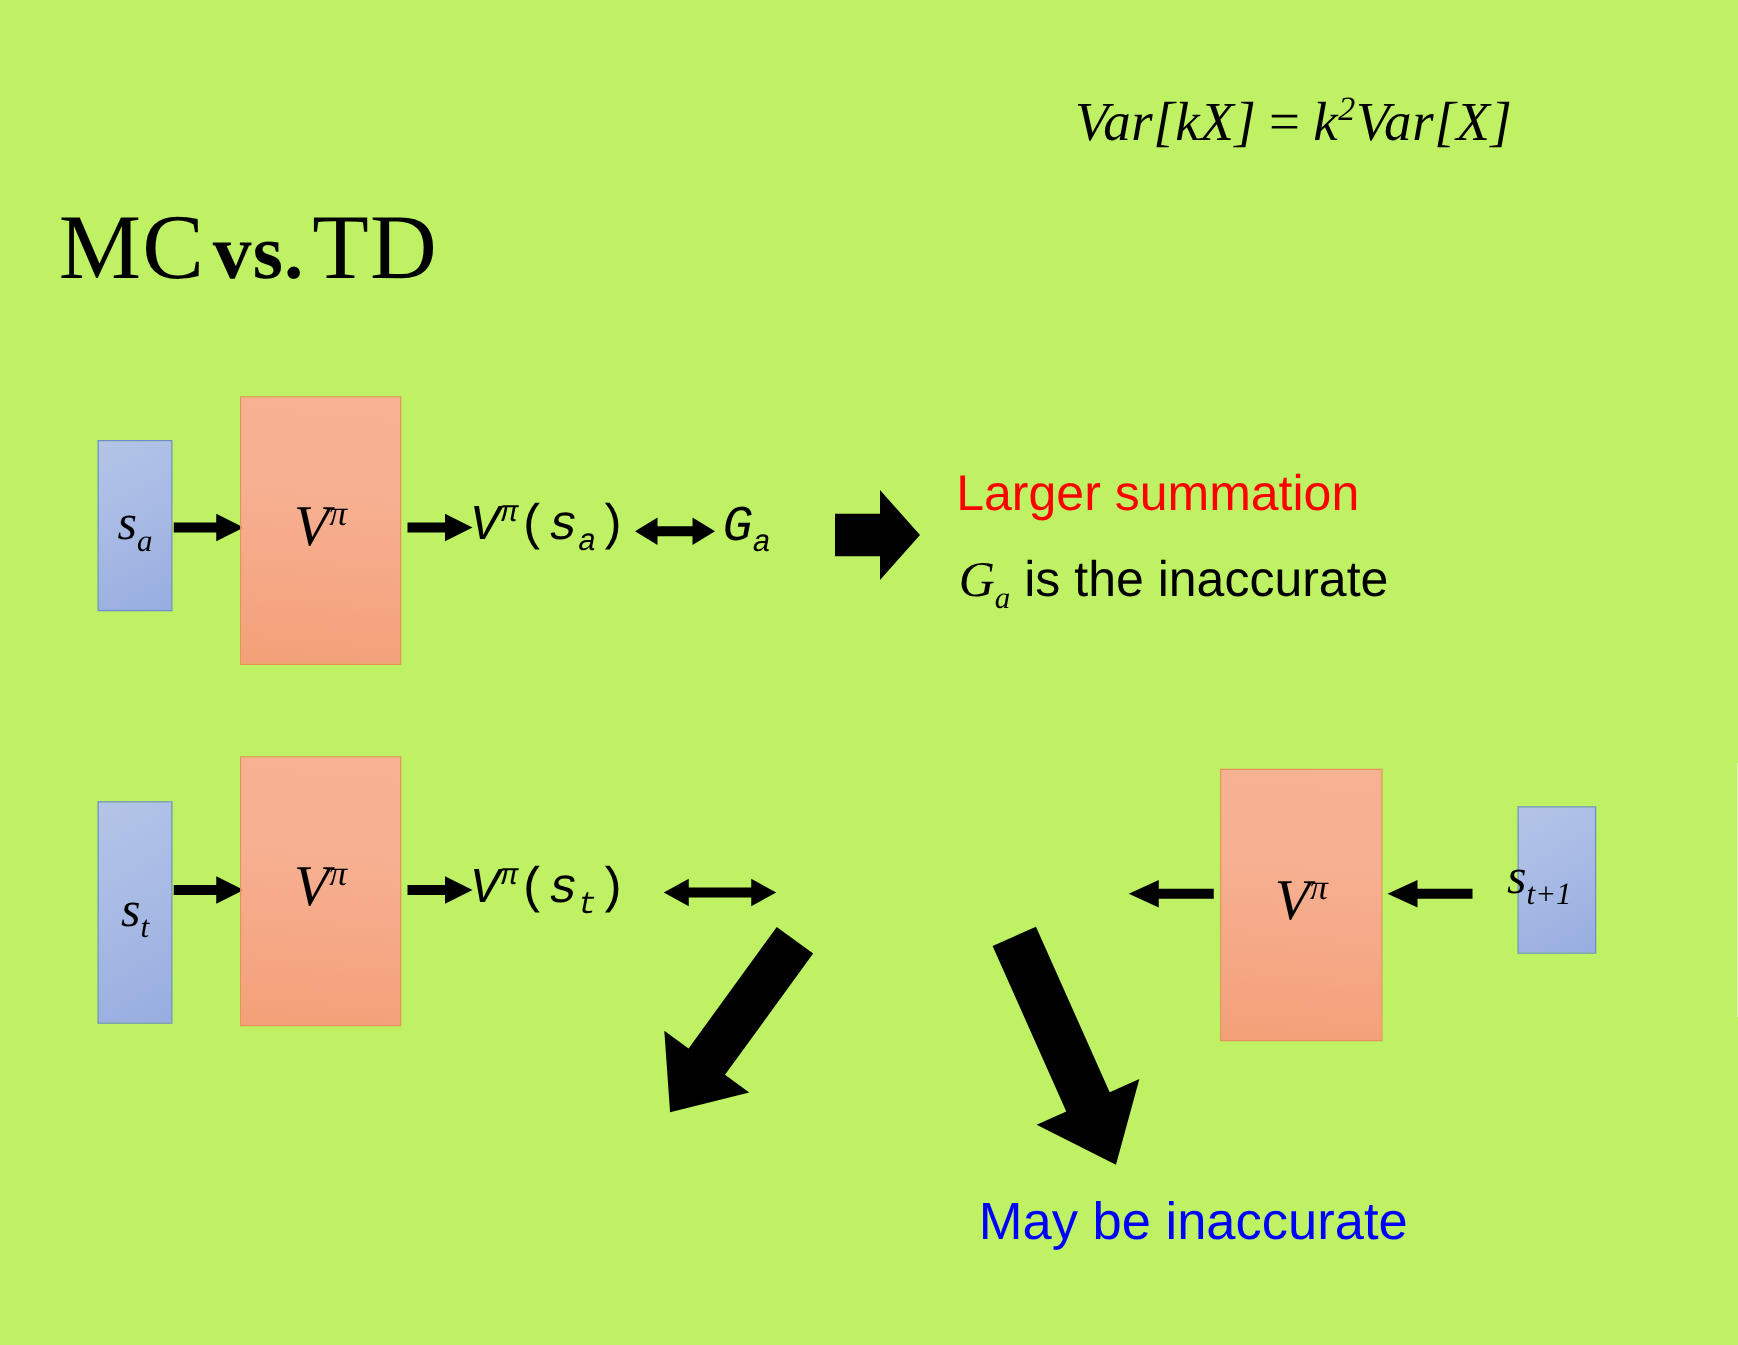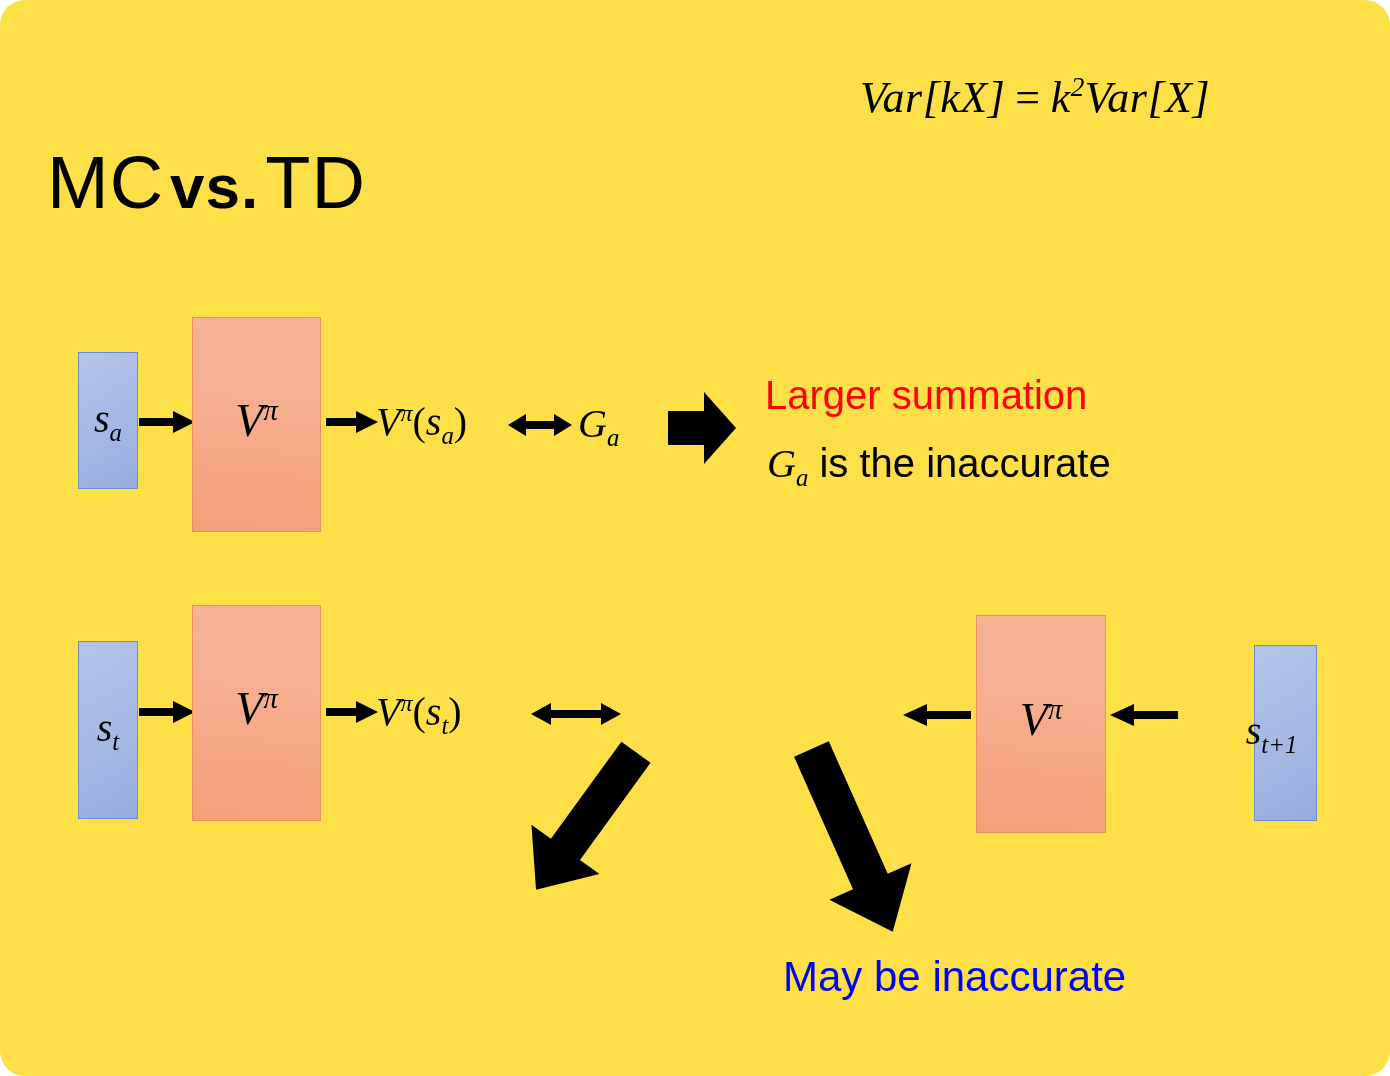--- a/index.html
+++ b/index.html
@@ -8,23 +8,22 @@
     padding: 0;
     background: #ffffff;
   }
   body {
     font-family: "Liberation Sans", sans-serif;
   }
   #slide {
     position: relative;
     width: 1390px;
     height: 1076px;
-    background: #fde047;
+    background: #bef264;
     overflow: hidden;
-    border-radius: 25px;
   }
   .abs { position: absolute; }
 
   
   .formula-top {
     left: 860px;
     top: 72px;
     font-family: "Liberation Serif", serif;
     font-style: italic;
     font-size: 44px;
@@ -37,26 +36,27 @@
     vertical-align: super;
     font-style: italic;
   }
   .formula-top .eq {
     font-style: normal;
     padding: 0 10px;
   }
 
   .slide-title {
     left: 47px;
-    top: 140px;
+    top: 156px;
     font-size: 74px;
     color: #000000;
     white-space: nowrap;
     font-weight: 400;
     letter-spacing: 1px;
+    font-family: Liberation Serif, serif;
   }
   .slide-title .vs {
     font-weight: 700;
     font-size: 62px;
     padding: 0 6px;
   }
 
   
   .box-blue {
     background: linear-gradient(150deg, #b4c4e8 0%, #a8bbe4 45%, #97ade0 100%);
@@ -74,21 +74,21 @@
     width: 100%;
     text-align: center;
     font-family: "Liberation Serif", serif;
     font-style: italic;
     color: #000000;
     white-space: nowrap;
   }
 
   
   .math {
-    font-family: Liberation Serif, serif;
+    font-family: Liberation Mono, monospace;
     font-style: italic;
     color: #000000;
     white-space: nowrap;
   }
   .math sup { font-size: 0.6em; vertical-align: super; }
   .math sub { font-size: 0.62em; vertical-align: sub; font-style: italic; }
   .math .op { font-style: normal; }
 
   
   .callout {
@@ -245,21 +245,21 @@
 
   <div class="abs" style="left:1110px; top:704px;">
     <svg width="68" height="22" viewBox="0 0 68 22" aria-hidden="true">
       <g fill="#000000">
         <rect x="22" y="7" width="46" height="8"></rect>
         <polygon points="24,0 0,11 24,22"></polygon>
       </g>
     </svg>
   </div>
 
-  <div class="abs box-blue" style="left:1214px; top:645px; width:63px; height:176px;margin-left:40px;">
+  <div class="abs box-blue" style="left:1214px; top:645px; width:63px; height:118px;">
     <div class="box-label" style="top:50%; transform:translateY(-50%); font-size:40px; left:-28px; width:calc(100% + 28px);">
       <span>s</span><sub style="font-size:0.62em; vertical-align:sub;">t+1</sub>
     </div>
   </div>
 
   <div class="abs" style="left:506px; top:736px;">
     <svg width="160" height="170" viewBox="0 0 160 170" aria-hidden="true">
       <g transform="rotate(36 80 85)">
         <polygon fill="#000000" points="62,0 98,0 98,120 122,120 80,170 38,120 62,120"></polygon>
       </g>

